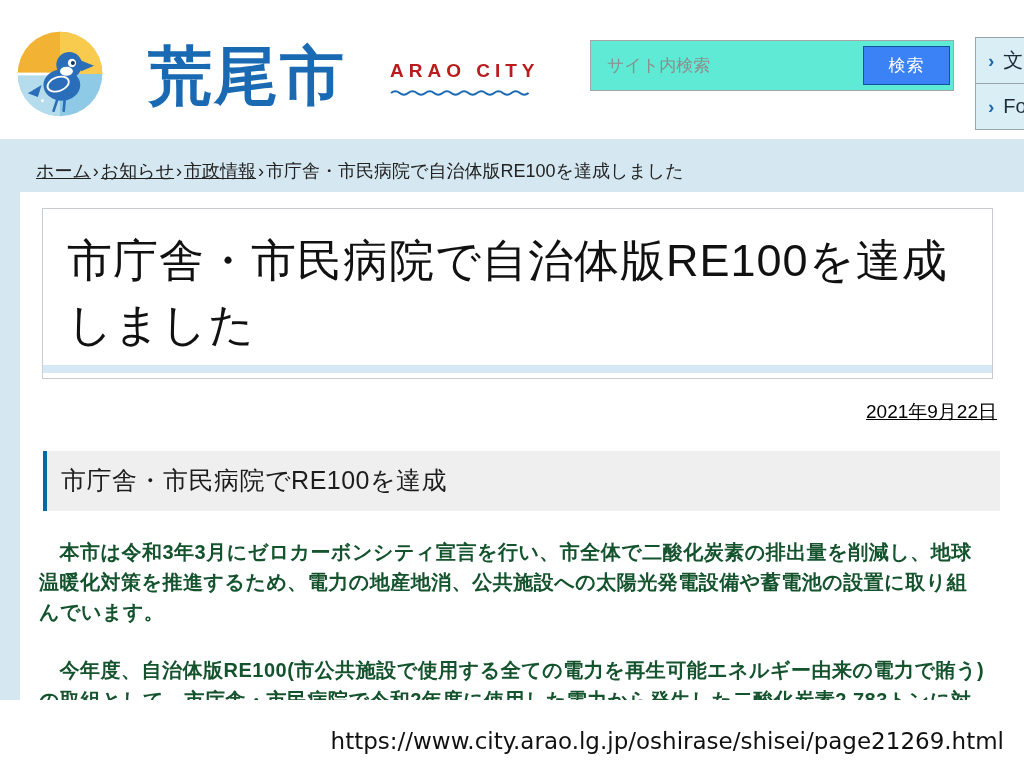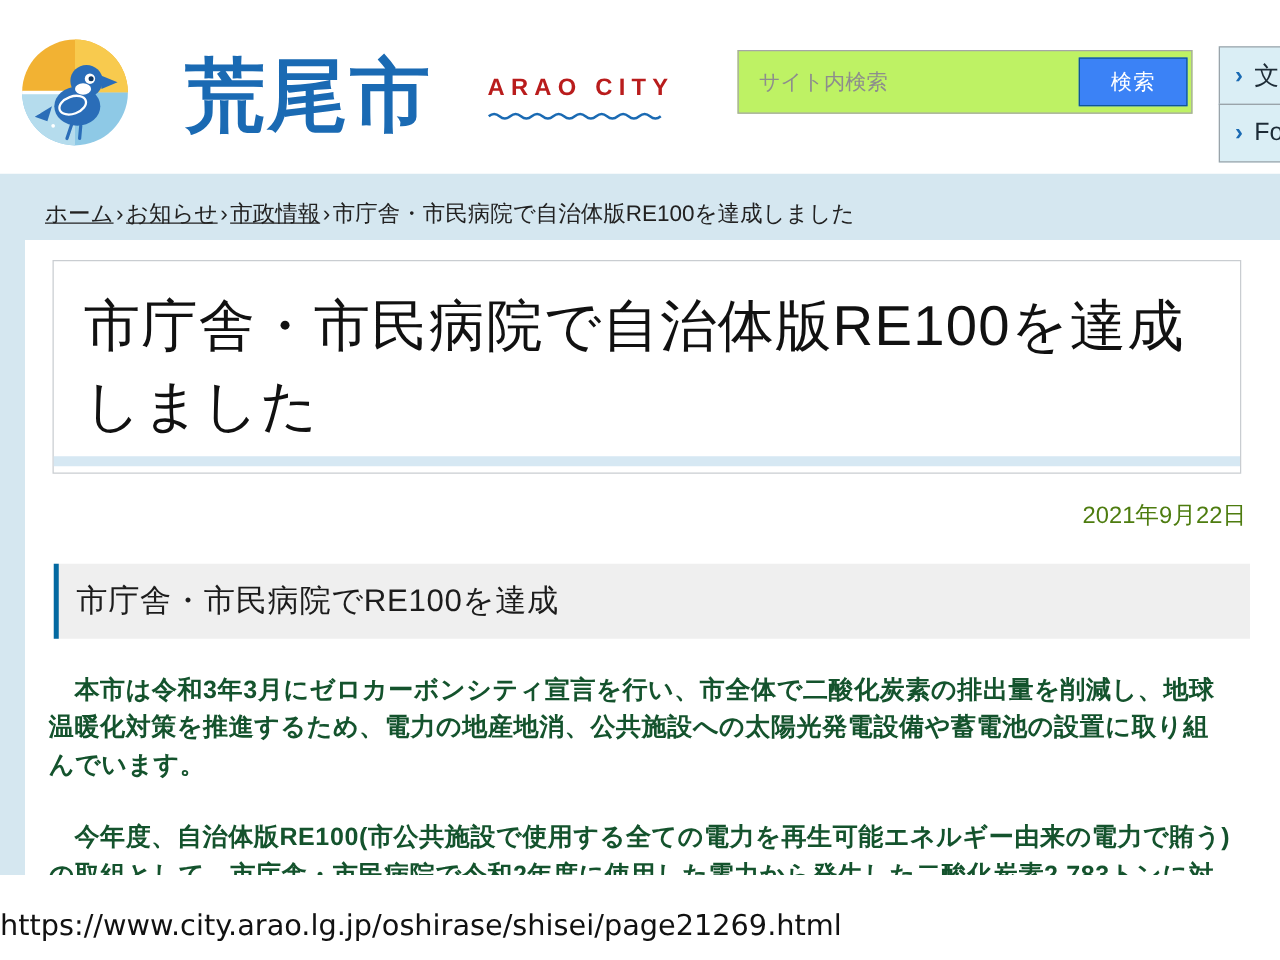--- a/index.html
+++ b/index.html
@@ -12,21 +12,21 @@
   .logo { position:absolute; left:14px; top:28px; display:flex; align-items:flex-start; cursor:pointer;gap:32px; }
   .logo-mark { width:92px; height:92px; }
   .site-name-ja { margin-left:10px; margin-top:2px; font-size:64px; font-weight:bold;
                   color:#1a6ab3; letter-spacing:2px; line-height:92px; }
   .site-name-en-wrap { margin-left:12px; margin-top:32px; display:flex; flex-direction:column; }
   .site-name-en { font-size:19px; font-weight:bold; letter-spacing:5px; color:#b91c1c; }
   .wavy { margin-top:7px; }
 
   
   .search-wrap { position:absolute; left:590px; top:40px; width:364px; height:51px; }
-  .search-input { width:100%; height:100%; border:1px solid #a6a6a6; background:#bef264;
+  .search-input { width:100%; height:100%; border:1px solid #a6a6a6; background:#5eead4;
                   font-size:17px; padding:0 64px 0 16px; color:#333; outline:none;
                   font-family:"Liberation Sans", sans-serif; }
   .search-input::placeholder { color:#8d8d8d; }
   .search-btn { position:absolute; right:4px; top:6px; width:87px; height:39px;
                 background:#3b82f6; color:#fff; border:1px solid #0f5696; font-size:17px;
                 letter-spacing:1px; cursor:pointer; font-family:"Liberation Sans", sans-serif; }
 
   
   .quick-links { position:absolute; left:975px; top:37px; width:70px; }
   .quick-link { height:47px; background:#daeef5; border:1px solid #9aa4aa; margin-top:-1px;
@@ -45,33 +45,33 @@
   
   .panel { position:absolute; left:20px; top:53px; width:1004px; height:508px;
            background:#fff; overflow:hidden; }
 
   .title-box { margin:16px 31px 0 22px; border:1px solid #c9cdd1; background:#fff;
                padding:20px 0 5px 0; }
   .title-box h1 { font-size:45px; font-weight:500; color:#111; line-height:64px;
                   padding:0 24px; letter-spacing:1px; }
   .title-accent { height:8px; background:#d6e8f3; margin-top:8px; }
 
-  .article-date { text-align:right; margin:20px 27px 0 0; font-size:19px; color:#4d7c0f; }
+  .article-date { text-align:right; margin:20px 27px 0 0; font-size:19px; color:#000000;text-decoration:underline; }
 
   .section-heading { margin:26px 24px 0 23px; background:#efefef; border-left:4px solid #0369a1;
                      padding:13px 0 14px 14px; font-size:25px; font-weight:500; color:#1c1c1c;
                      letter-spacing:0.5px; }
 
   .body-text { margin:26px 36px 0 19px; font-size:20px; line-height:30px; color:#14532d;
                letter-spacing:0.5px; overflow-wrap:break-word;font-weight:bold; }
   .body-text + .body-text { margin-top:28px; }
 
   
   .caption { position:absolute; left:0; top:700px; width:1024px; height:68px; background:#fff; }
-  .caption-url { padding:28px 20px 0 0; font-size:23px; color:#111;
+  .caption-url { padding:28px 20px 0 0; text-align:right; font-size:23px; color:#111;
                  font-family:"DejaVu Sans", sans-serif; }
 </style>
 </head>
 <body>
 
 <div id="stage">
 
   <div class="header">
 
     <div class="logo">

